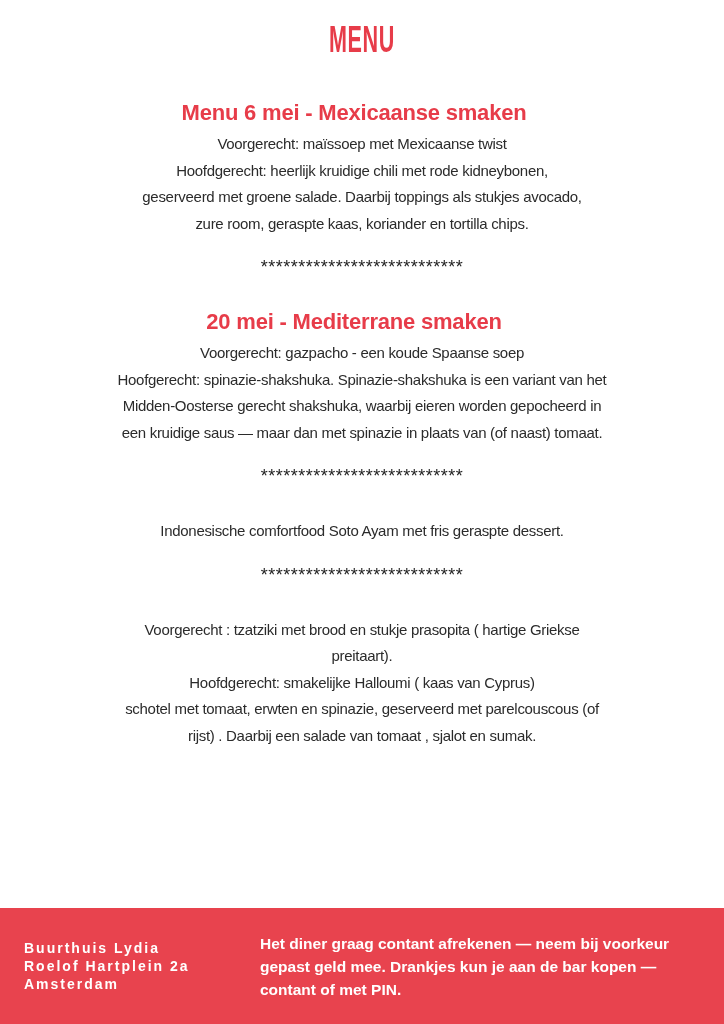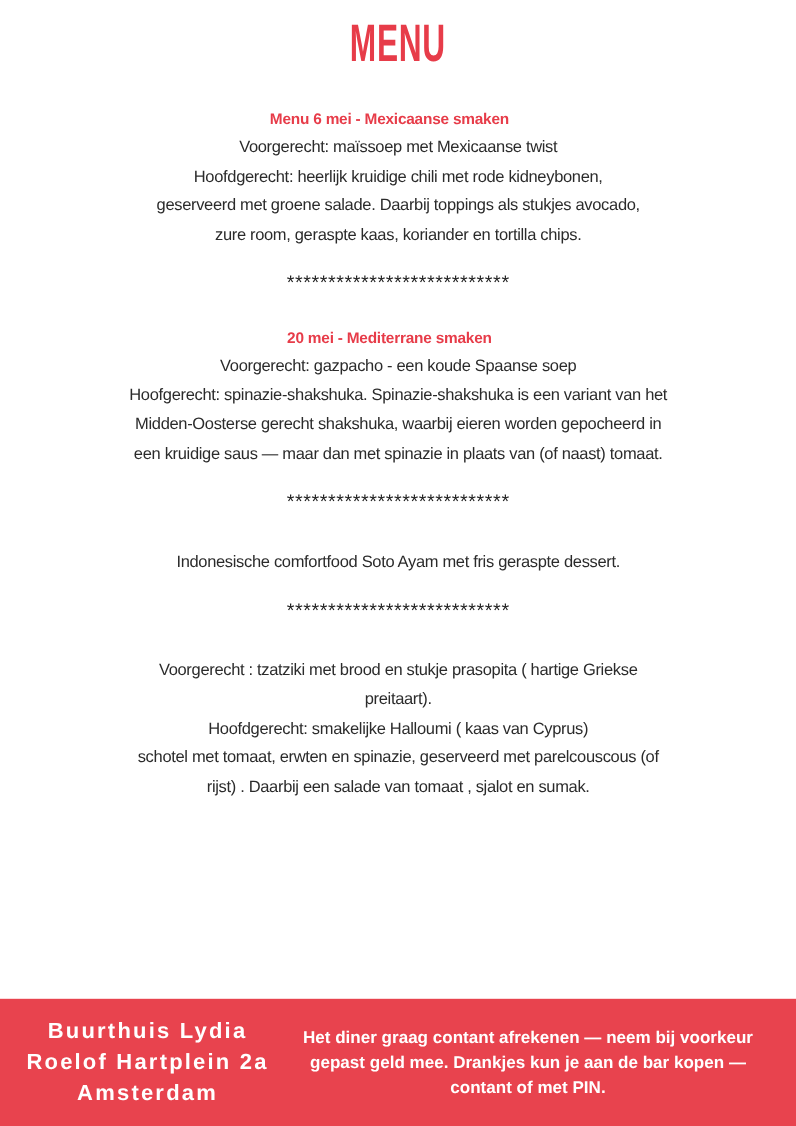--- a/index.html
+++ b/index.html
@@ -14,33 +14,33 @@
   }
   .content {
     padding-top: 16px;
     text-align: center;
   }
   .page-title {
     margin: 0 0 36px 0;
     line-height: 48px;
     height: 48px;
     color: var(--accent, #e73c49);
-    font-size: 48px;
+    font-size: 36px;
     font-weight: 800;
     letter-spacing: 1px;
   }
   .page-title .condense {
     display: inline-block;
     transform: scaleX(0.60);
     transform-origin: center;
   }
   .menu-section h2 {
     margin: 0 16px 5px 0;
     color: var(--accent, #e73c49);
-    font-size: 14px;
+    font-size: 22px;
     font-weight: 700;
     letter-spacing: -0.2px;
   }
   .menu-section p {
     margin: 0;
     color: var(--body-text, #2b2b2b);
     font-size: 15px;
     line-height: 26.5px;
     letter-spacing: -0.3px;
     white-space: pre-line;
@@ -60,33 +60,33 @@
     height: 116px;
     background: var(--footer-bg, #e8434e);
     color: #ffffff;
     display: flex;
     align-items: center;
     justify-content: space-between;
     padding: 0 24px;
     box-sizing: border-box;
   }
   .footer .address {
-    font-size: 20px;
+    font-size: 14px;
     font-weight: 700;
     letter-spacing: 2px;
-    line-height: 28px;
+    line-height: 18px;
     white-space: pre-line;
-    text-align: center;
+    text-align: left;
   }
   .footer .payment {
     width: 440px;
     font-size: 15.5px;
     font-weight: 700;
     line-height: 23px;
-    text-align: center;
+    text-align: left;
     white-space: pre-line;
   }
 </style>
 </head>
 <body>
 
 <div class="page">
   <div class="content">
 
     <h1 class="page-title"><span class="condense">MENU</span></h1>

